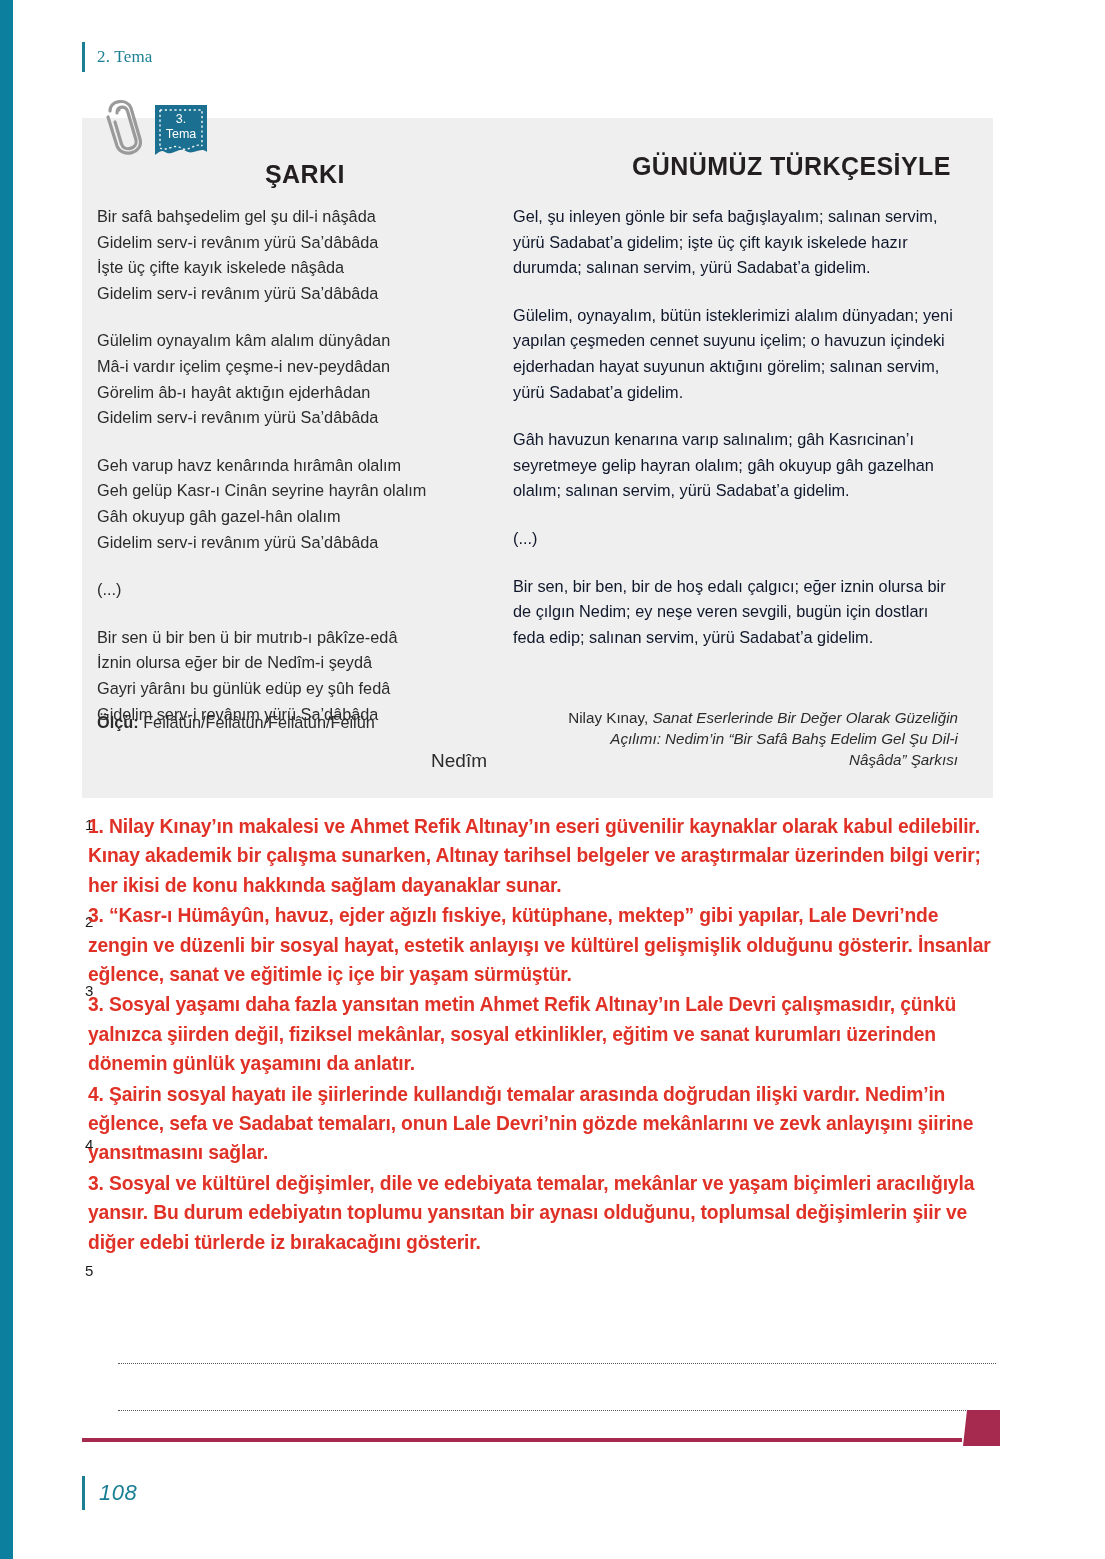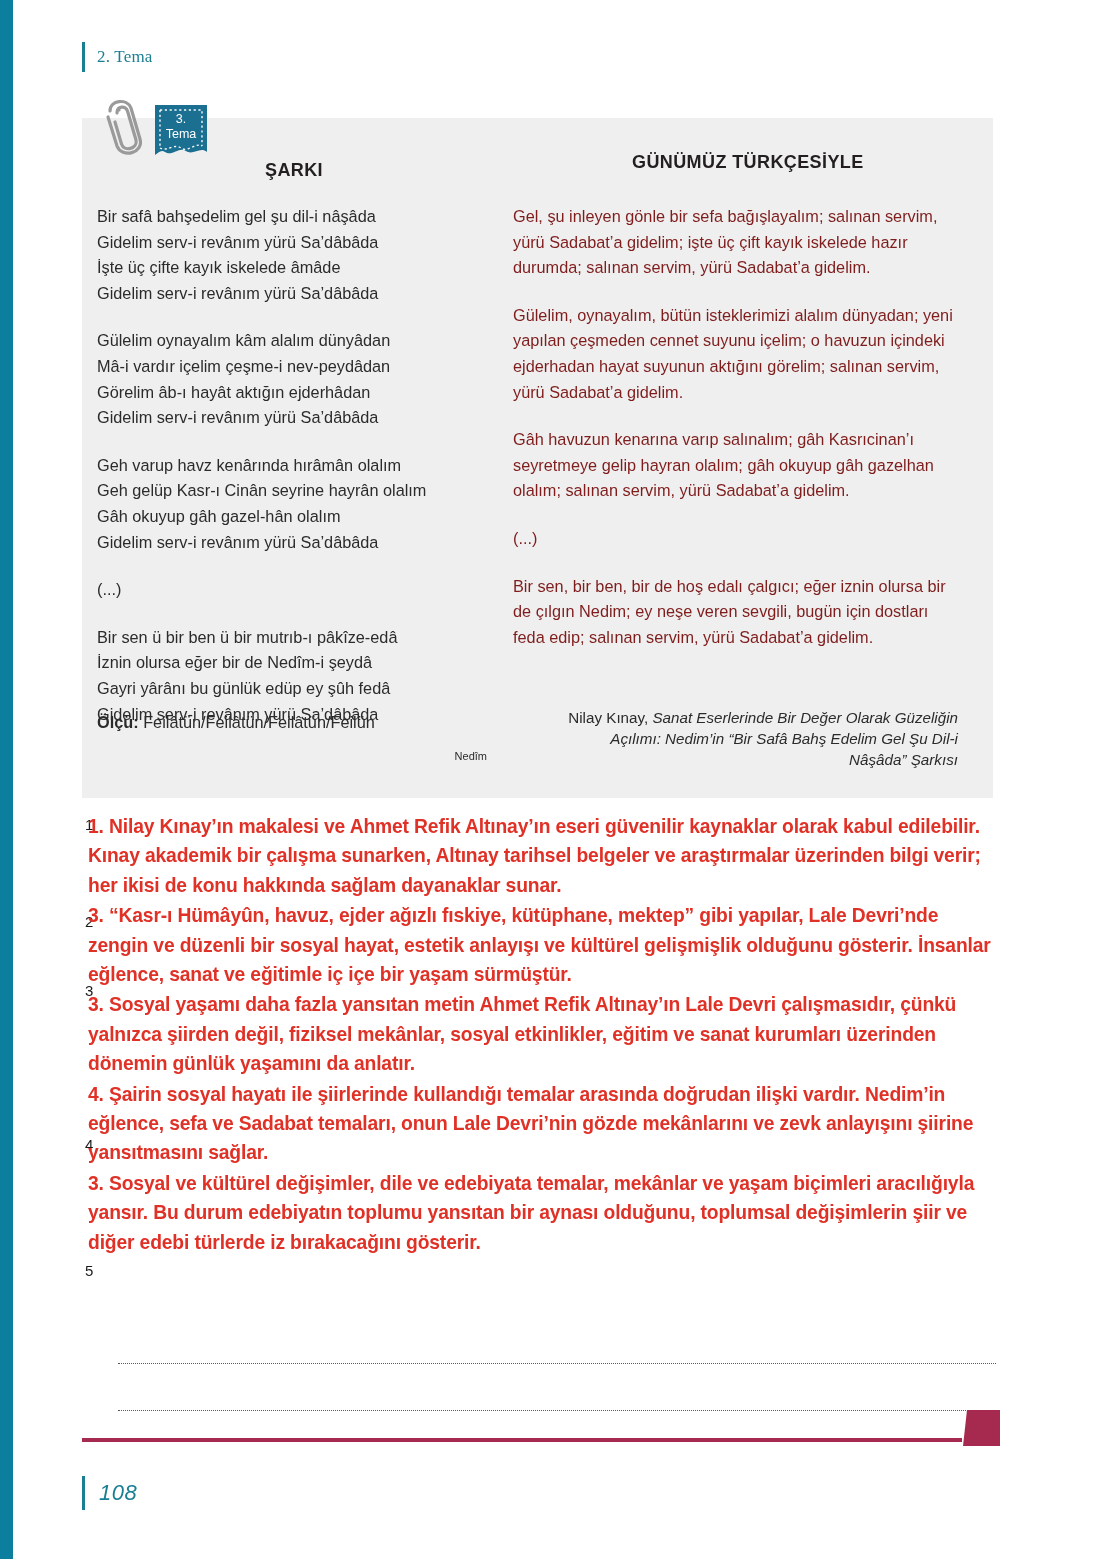--- a/index.html
+++ b/index.html
@@ -74,21 +74,21 @@
     font-size: 12.5px;
     line-height: 14.5px;
     font-family: "Liberation Sans", sans-serif;
     pointer-events: none;
   }
 
   
   .col-head {
     position: absolute;
     font-weight: bold;
-    font-size: 18px;
+    font-size: 25px;
     letter-spacing: .4px;
     color: #231f20;
   }
   .col-head.left  { left: 265px; top: 160px; }
   .col-head.right { left: 632px; top: 152px; }
 
   
   .poem {
     position: absolute;
     left: 97px; top: 204px;
@@ -106,32 +106,32 @@
     left: 97px; top: 713px;
     font-size: 16.3px;
     color: #2b2b2b;
   }
   .olcu b { font-weight: bold; }
   .poet {
     position: absolute;
     left: 97px; top: 750px;
     width: 390px;
     text-align: right;
-    font-size: 11px;
+    font-size: 19px;
     color: #2b2b2b;
   }
 
   
   .trans {
     position: absolute;
     left: 513px; top: 204px;
     width: 445px;
     font-size: 16.3px;
     line-height: 25.6px;
-    color: #7f1d1d;
+    color: #0f172a;
   }
   .trans p { margin: 0 0 22px 0; }
   .trans p:last-child { margin-bottom: 0; }
 
   .source {
     position: absolute;
     left: 563px; top: 707px;
     width: 395px;
     text-align: right;
     font-size: 15.2px;
@@ -239,21 +239,21 @@
   </div>
 </div>
 
 <div class="col-head left">ŞARKI</div>
 <div class="col-head right">GÜNÜMÜZ TÜRKÇESİYLE</div>
 
 <div class="poem" id="poem-col">
     <div class="stanza">
       <div class="line">Bir safâ bahşedelim gel şu dil-i nâşâda</div>
       <div class="line">Gidelim serv-i revânım yürü Sa’dâbâda</div>
-      <div class="line">İşte üç çifte kayık iskelede âmâde</div>
+      <div class="line">İşte üç çifte kayık iskelede nâşâda</div>
       <div class="line">Gidelim serv-i revânım yürü Sa’dâbâda</div>
     </div>
     <div class="stanza">
       <div class="line">Gülelim oynayalım kâm alalım dünyâdan</div>
       <div class="line">Mâ-i vardır içelim çeşme-i nev-peydâdan</div>
       <div class="line">Görelim âb-ı hayât aktığın ejderhâdan</div>
       <div class="line">Gidelim serv-i revânım yürü Sa’dâbâda</div>
     </div>
     <div class="stanza">
       <div class="line">Geh varup havz kenârında hırâmân olalım</div>

